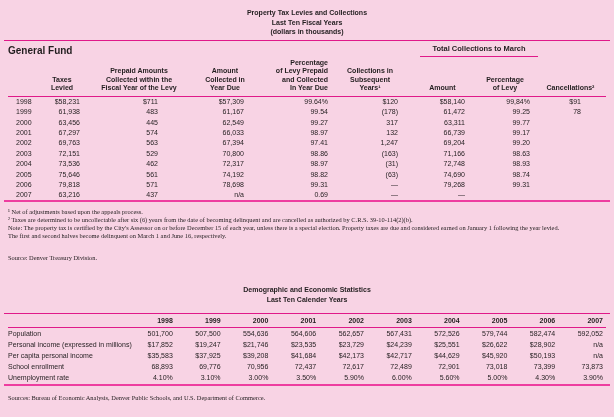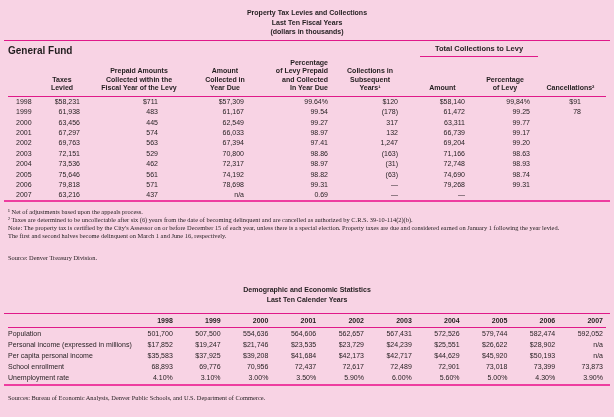--- a/index.html
+++ b/index.html
@@ -59,21 +59,21 @@
   <div class="tbl-title">
     <div>Property Tax Levies and Collections</div>
     <div>Last Ten Fiscal Years</div>
     <div>(dollars in thousands)</div>
   </div>
 
   <div class="rule t1-title-rule"></div>
 
   <div class="section-row">
     <div class="section-left">General Fund</div>
-    <div class="section-right">Total Collections to Levy</div>
+    <div class="section-right">Total Collections to March</div>
   </div>
 
   <table class="t1">
     <colgroup>
       <col style="width:36px">
         <col style="width:36px">
         <col style="width:118px">
       <col style="width:54px">
         <col style="width:78px">
         <col style="width:80px">

